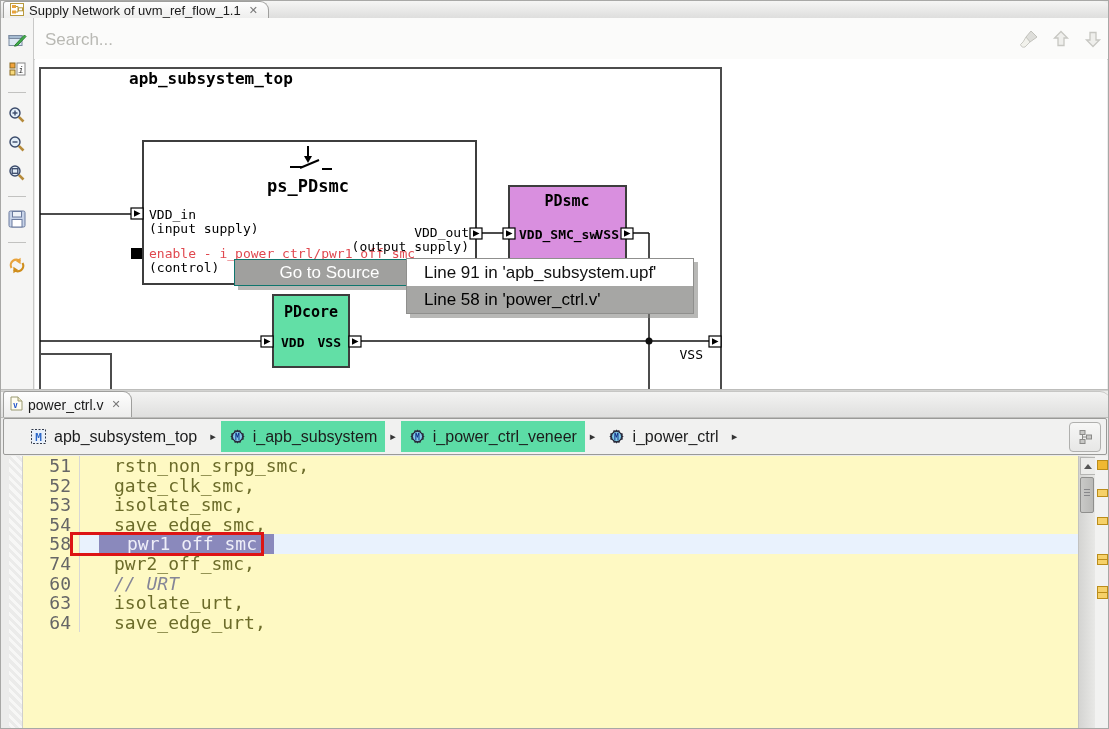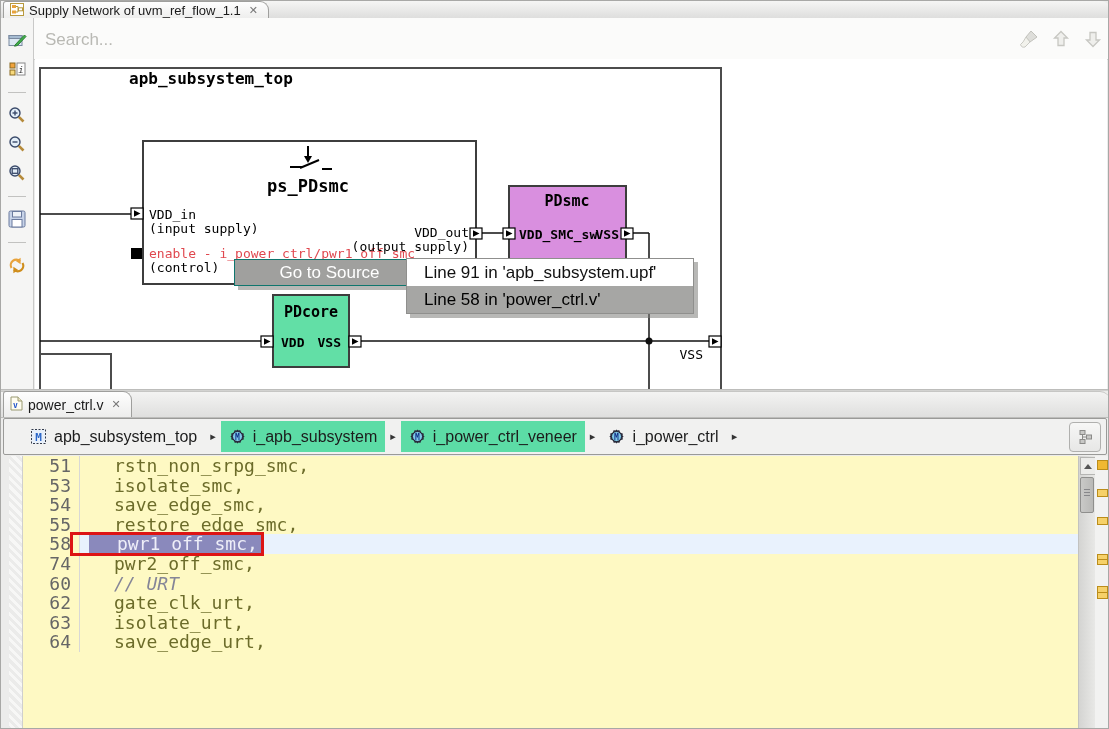--- a/index.html
+++ b/index.html
@@ -54,21 +54,21 @@
      background:repeating-linear-gradient(45deg,#ebebea 0 3px,#f7f7f6 3px 6px);}
   .rows{position:absolute;left:14px;top:0;width:1063px;}
   .row{display:flex;height:19.6px;line-height:19.6px;position:relative;}
   .gut{width:48px;padding-right:8px;text-align:right;color:#666;border-right:1px solid #d8d8d6;
      font-family:"DejaVu Sans Mono",monospace;font-size:18px;flex:none;}
   .codewrap{flex:1;position:relative;white-space:pre;}
   .code{font-family:"DejaVu Sans Mono",monospace;font-size:18px;color:#6c6c2a;margin-left:34px;}
   .code.comment{color:#858597;font-style:italic;text-align:right;}
   .row.cur .codewrap{background:#e9f2fd;}
   .selspan{display:inline-block;font-family:"DejaVu Sans Mono",monospace;font-size:18px;
-     background:#8a89bc;color:#eeeef8;margin-left:9px;padding:0 6px 0 28px;}
+     background:#8a89bc;color:#eeeef8;margin-left:19px;padding:0 6px 0 28px;}
   .redbox{position:absolute;left:-10px;top:-2px;width:194px;height:24px;border:3px solid #dd1414;box-sizing:border-box;z-index:3;}
   
   .vscroll{position:absolute;left:1077px;top:455px;width:17px;height:274px;
      background:linear-gradient(90deg,#d4d4d2,#e8e8e6);border-left:1px solid #c2c2c0;box-sizing:border-box;}
   .scroll-up{position:absolute;left:1px;top:1px;width:14px;height:16px;background:#ececea;border:1px solid #b5b5b3;
      display:flex;align-items:center;justify-content:center;}
   .scroll-up:after{content:"";width:0;height:0;border-left:4px solid transparent;border-right:4px solid transparent;border-bottom:5px solid #555;}
   .thumb{position:absolute;left:1px;top:21px;width:14px;height:36px;background:linear-gradient(90deg,#c9c9c7,#b9b9b7);
      border:1px solid #8f8f8d;border-radius:2px;box-sizing:border-box;}
   .thumb:before{content:"";position:absolute;left:3px;right:3px;top:14px;height:1px;background:#87878a;box-shadow:0 3px 0 #87878a,0 -3px 0 #87878a;}
@@ -351,46 +351,42 @@
     </div>
 
   <div class="editor">
     <div class="hatch"></div>
     <div class="rows" id="rows">
         <div class="row">
           <div class="gut">51</div>
           <div class="codewrap"><span class="code">rstn_non_srpg_smc,</span></div>
         </div>
         <div class="row">
+          <div class="gut">52</div>
+          <div class="codewrap"><span class="code">gate_clk_smc,</span></div>
+        </div>
+        <div class="row">
           <div class="gut">53</div>
           <div class="codewrap"><span class="code">isolate_smc,</span></div>
         </div>
         <div class="row">
           <div class="gut">54</div>
           <div class="codewrap"><span class="code">save_edge_smc,</span></div>
-        </div>
-        <div class="row">
-          <div class="gut">55</div>
-          <div class="codewrap"><span class="code">restore_edge_smc,</span></div>
         </div>
         <div class="row cur">
           <div class="gut">58</div>
           <div class="codewrap"><span class="selspan">pwr1_off_smc,</span><div class="redbox"></div></div>
         </div>
         <div class="row">
           <div class="gut">74</div>
           <div class="codewrap"><span class="code">pwr2_off_smc,</span></div>
         </div>
         <div class="row">
           <div class="gut">60</div>
           <div class="codewrap"><span class="code comment">// URT</span></div>
-        </div>
-        <div class="row">
-          <div class="gut">62</div>
-          <div class="codewrap"><span class="code">gate_clk_urt,</span></div>
         </div>
         <div class="row">
           <div class="gut">63</div>
           <div class="codewrap"><span class="code">isolate_urt,</span></div>
         </div>
         <div class="row">
           <div class="gut">64</div>
           <div class="codewrap"><span class="code">save_edge_urt,</span></div>
         </div>
       </div>

